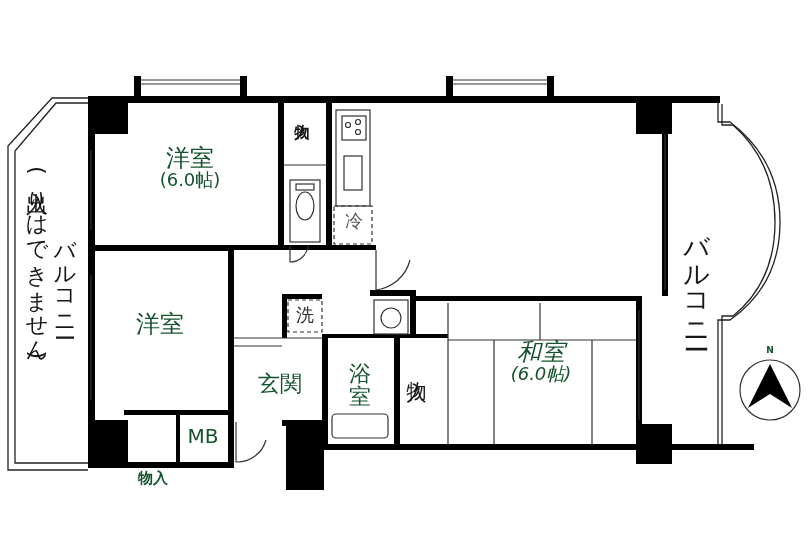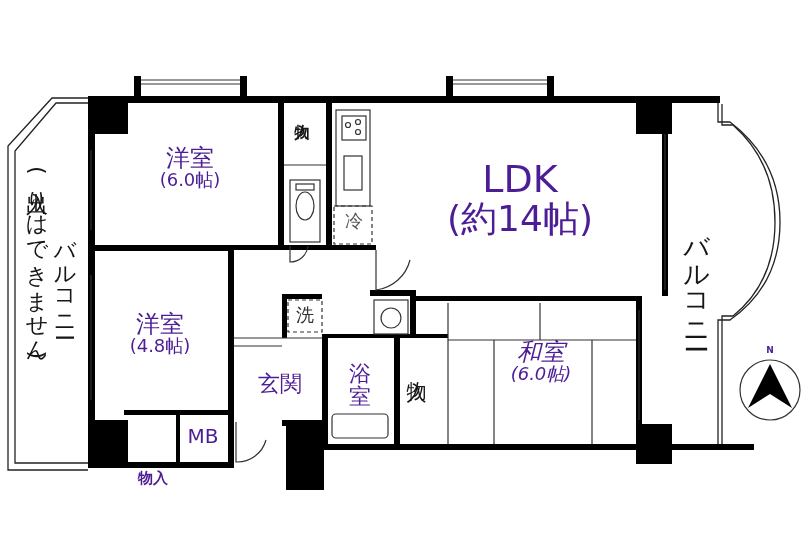--- a/index.html
+++ b/index.html
@@ -1,19 +1,19 @@
 <!DOCTYPE html>
 <html><head>
 <meta charset="utf-8">
 <style>
   html, body { margin:0; padding:0; background:#ffffff; }
   body { width:810px; height:540px; position:relative; overflow:hidden;
          font-family:"DejaVu Sans", "Liberation Sans", sans-serif; color:#111; }
   #plan { position:absolute; left:0; top:0; width:810px; height:540px; }
-  .lbl { position:absolute; text-align:center; color:#4c1d95; line-height:1.05; white-space:nowrap; }
+  .lbl { position:absolute; text-align:center; color:#14532d; line-height:1.05; white-space:nowrap; }
   .vlbl { position:absolute; writing-mode:vertical-rl; color:#161616; white-space:nowrap; letter-spacing:0; }
   .room-name { font-size:24px; }
   .room-size { font-size:18px; }
   .ldk-name { font-size:38px; }
   .ldk-size { font-size:36px; }
   .tiny { font-size:15px; font-weight:bold; }
 </style>
 </head>
 <body>
 
@@ -126,27 +126,22 @@
   </svg>
 
   
   <div class="lbl" style="left:130px;top:146px;width:120px;">
     <div class="room-name">洋室</div>
     <div class="room-size">(6.0帖)</div>
   </div>
 
   <div class="lbl" style="left:96px;top:312px;width:128px;">
     <div class="room-name">洋室</div>
-    <div class="room-size">(4.8帖)</div>
   </div>
 
-  <div class="lbl" style="left:410px;top:160px;width:220px;">
-    <div class="ldk-name">LDK</div>
-    <div class="ldk-size">(約14帖)</div>
-  </div>
 
   <div class="lbl" style="left:456px;top:340px;width:170px;font-style:italic;">
     <div class="room-name">和室</div>
     <div class="room-size">(6.0帖)</div>
   </div>
 
   <div class="lbl room-name" style="left:248px;top:372px;width:64px;font-size:22px;">玄関</div>
 
   <div class="lbl" style="left:338px;top:362px;width:44px;font-size:22px;">
     <div>浴</div>

